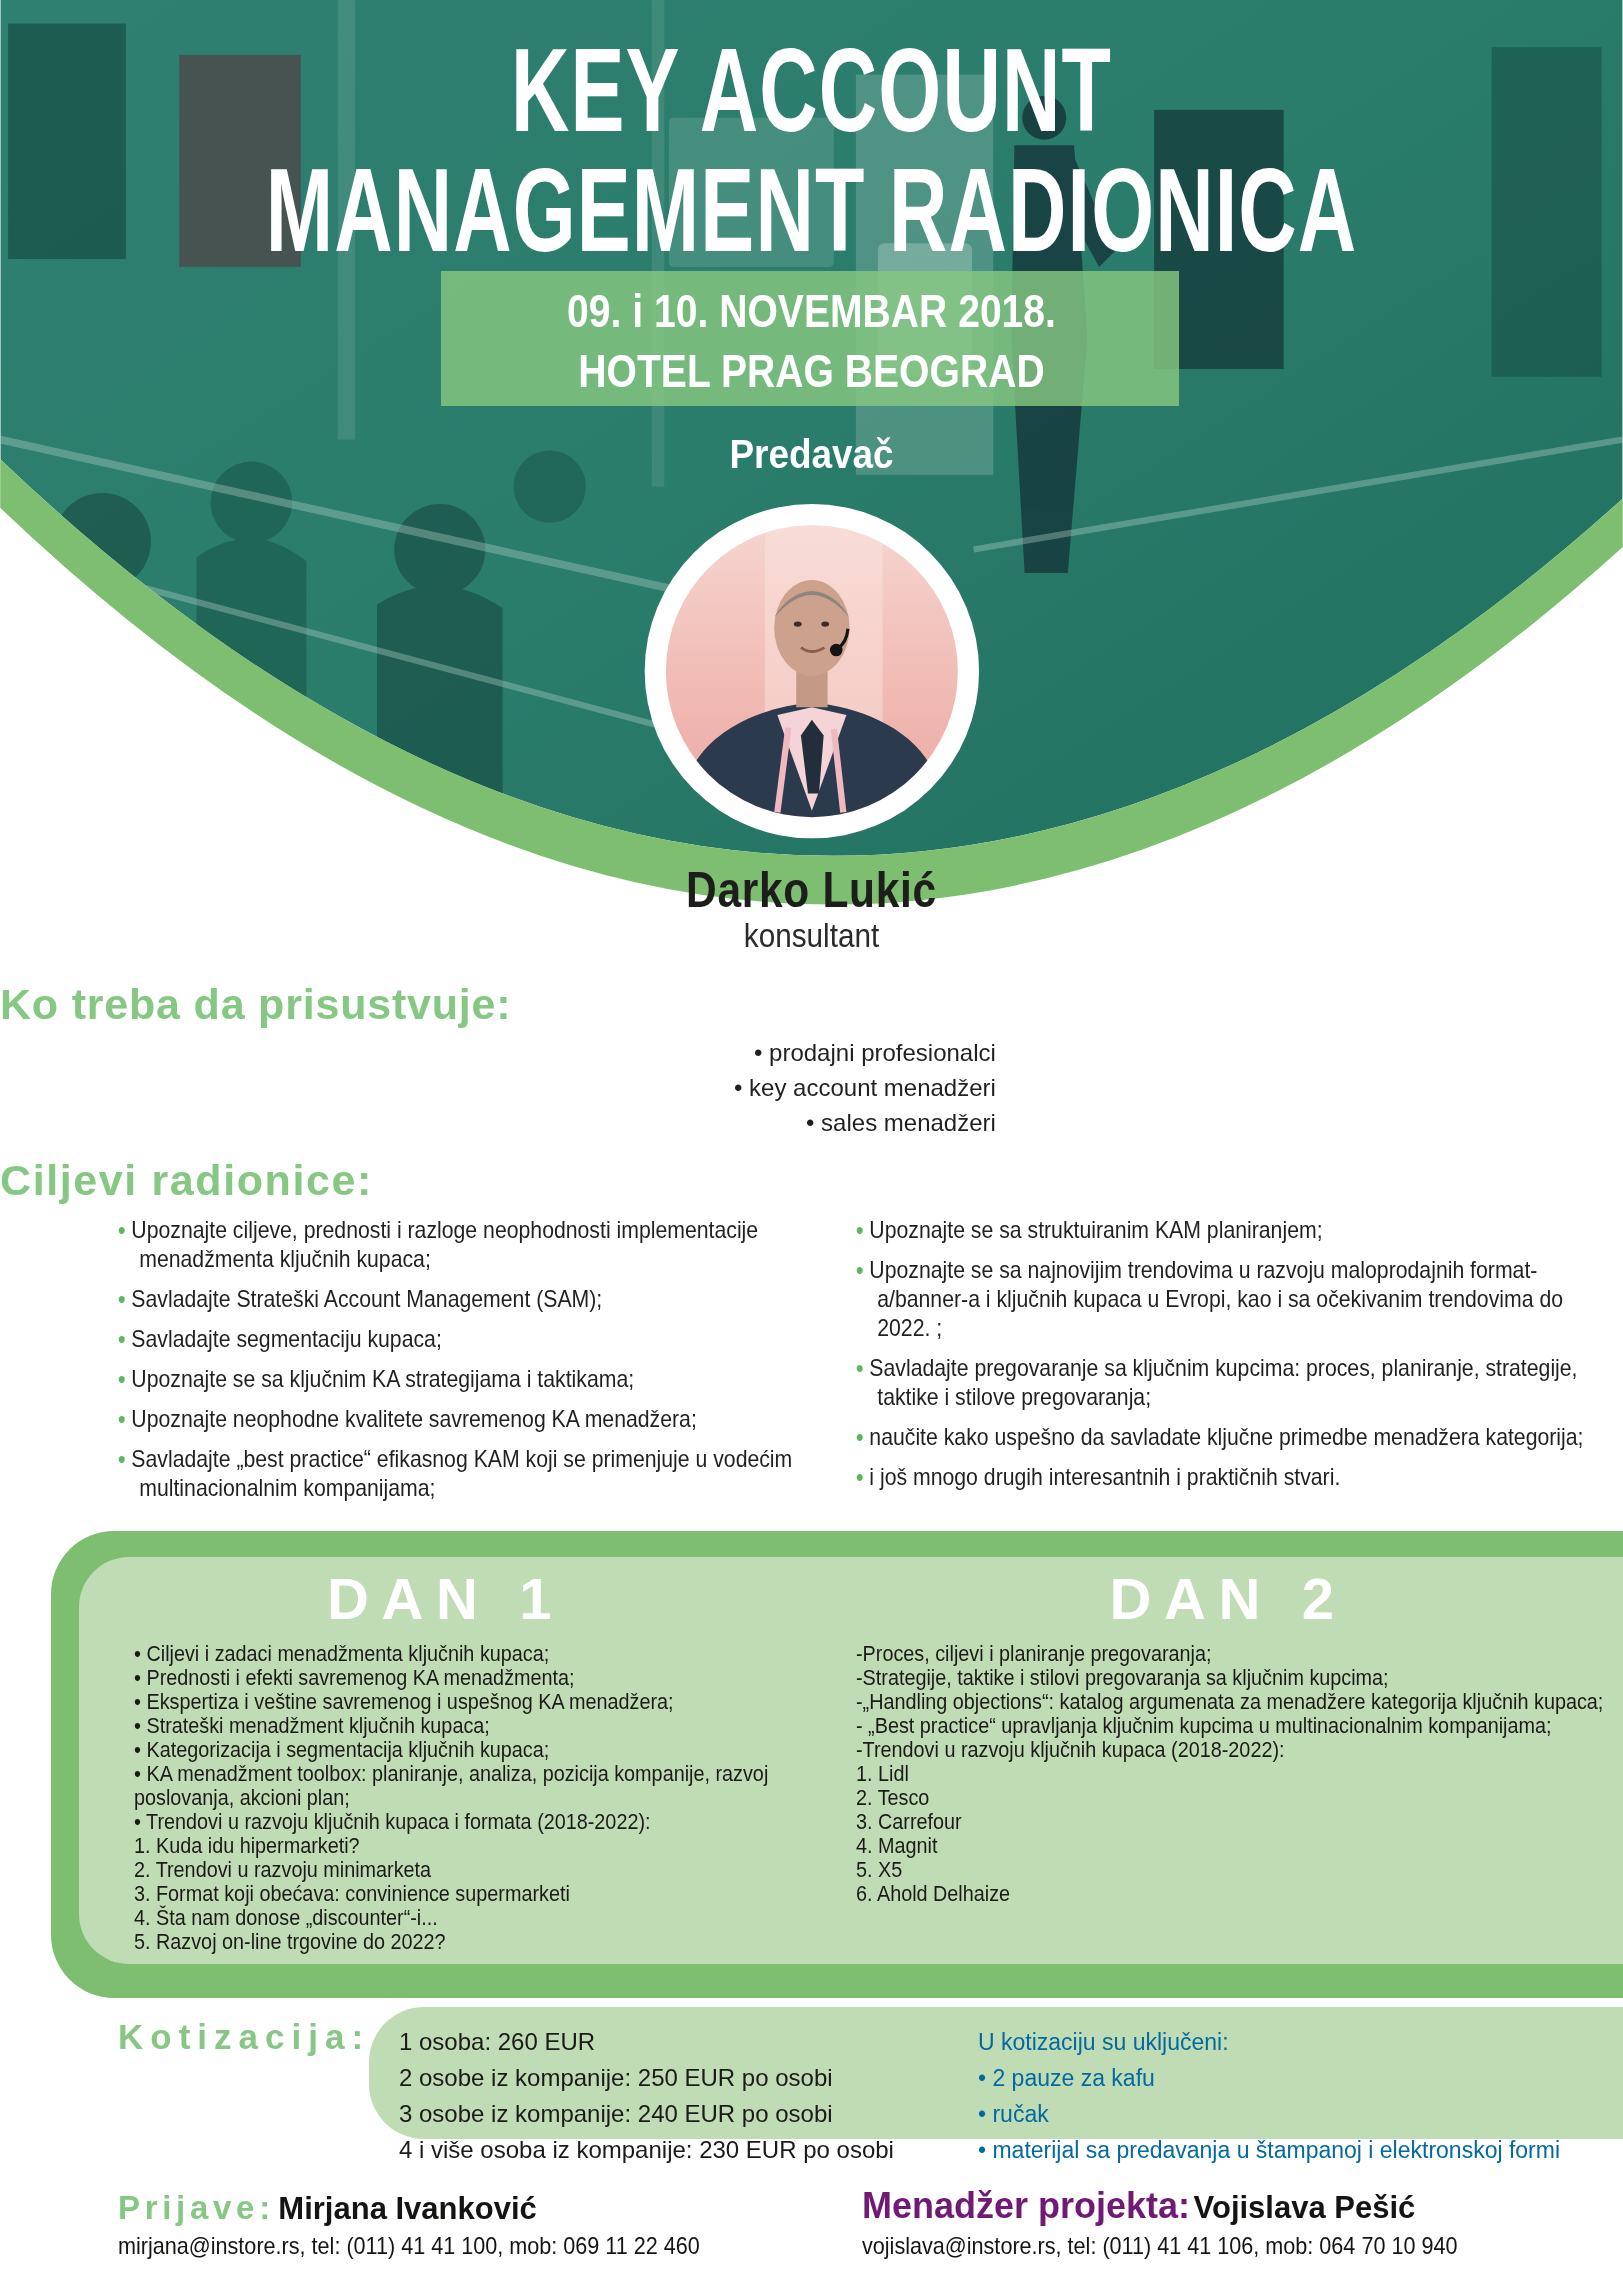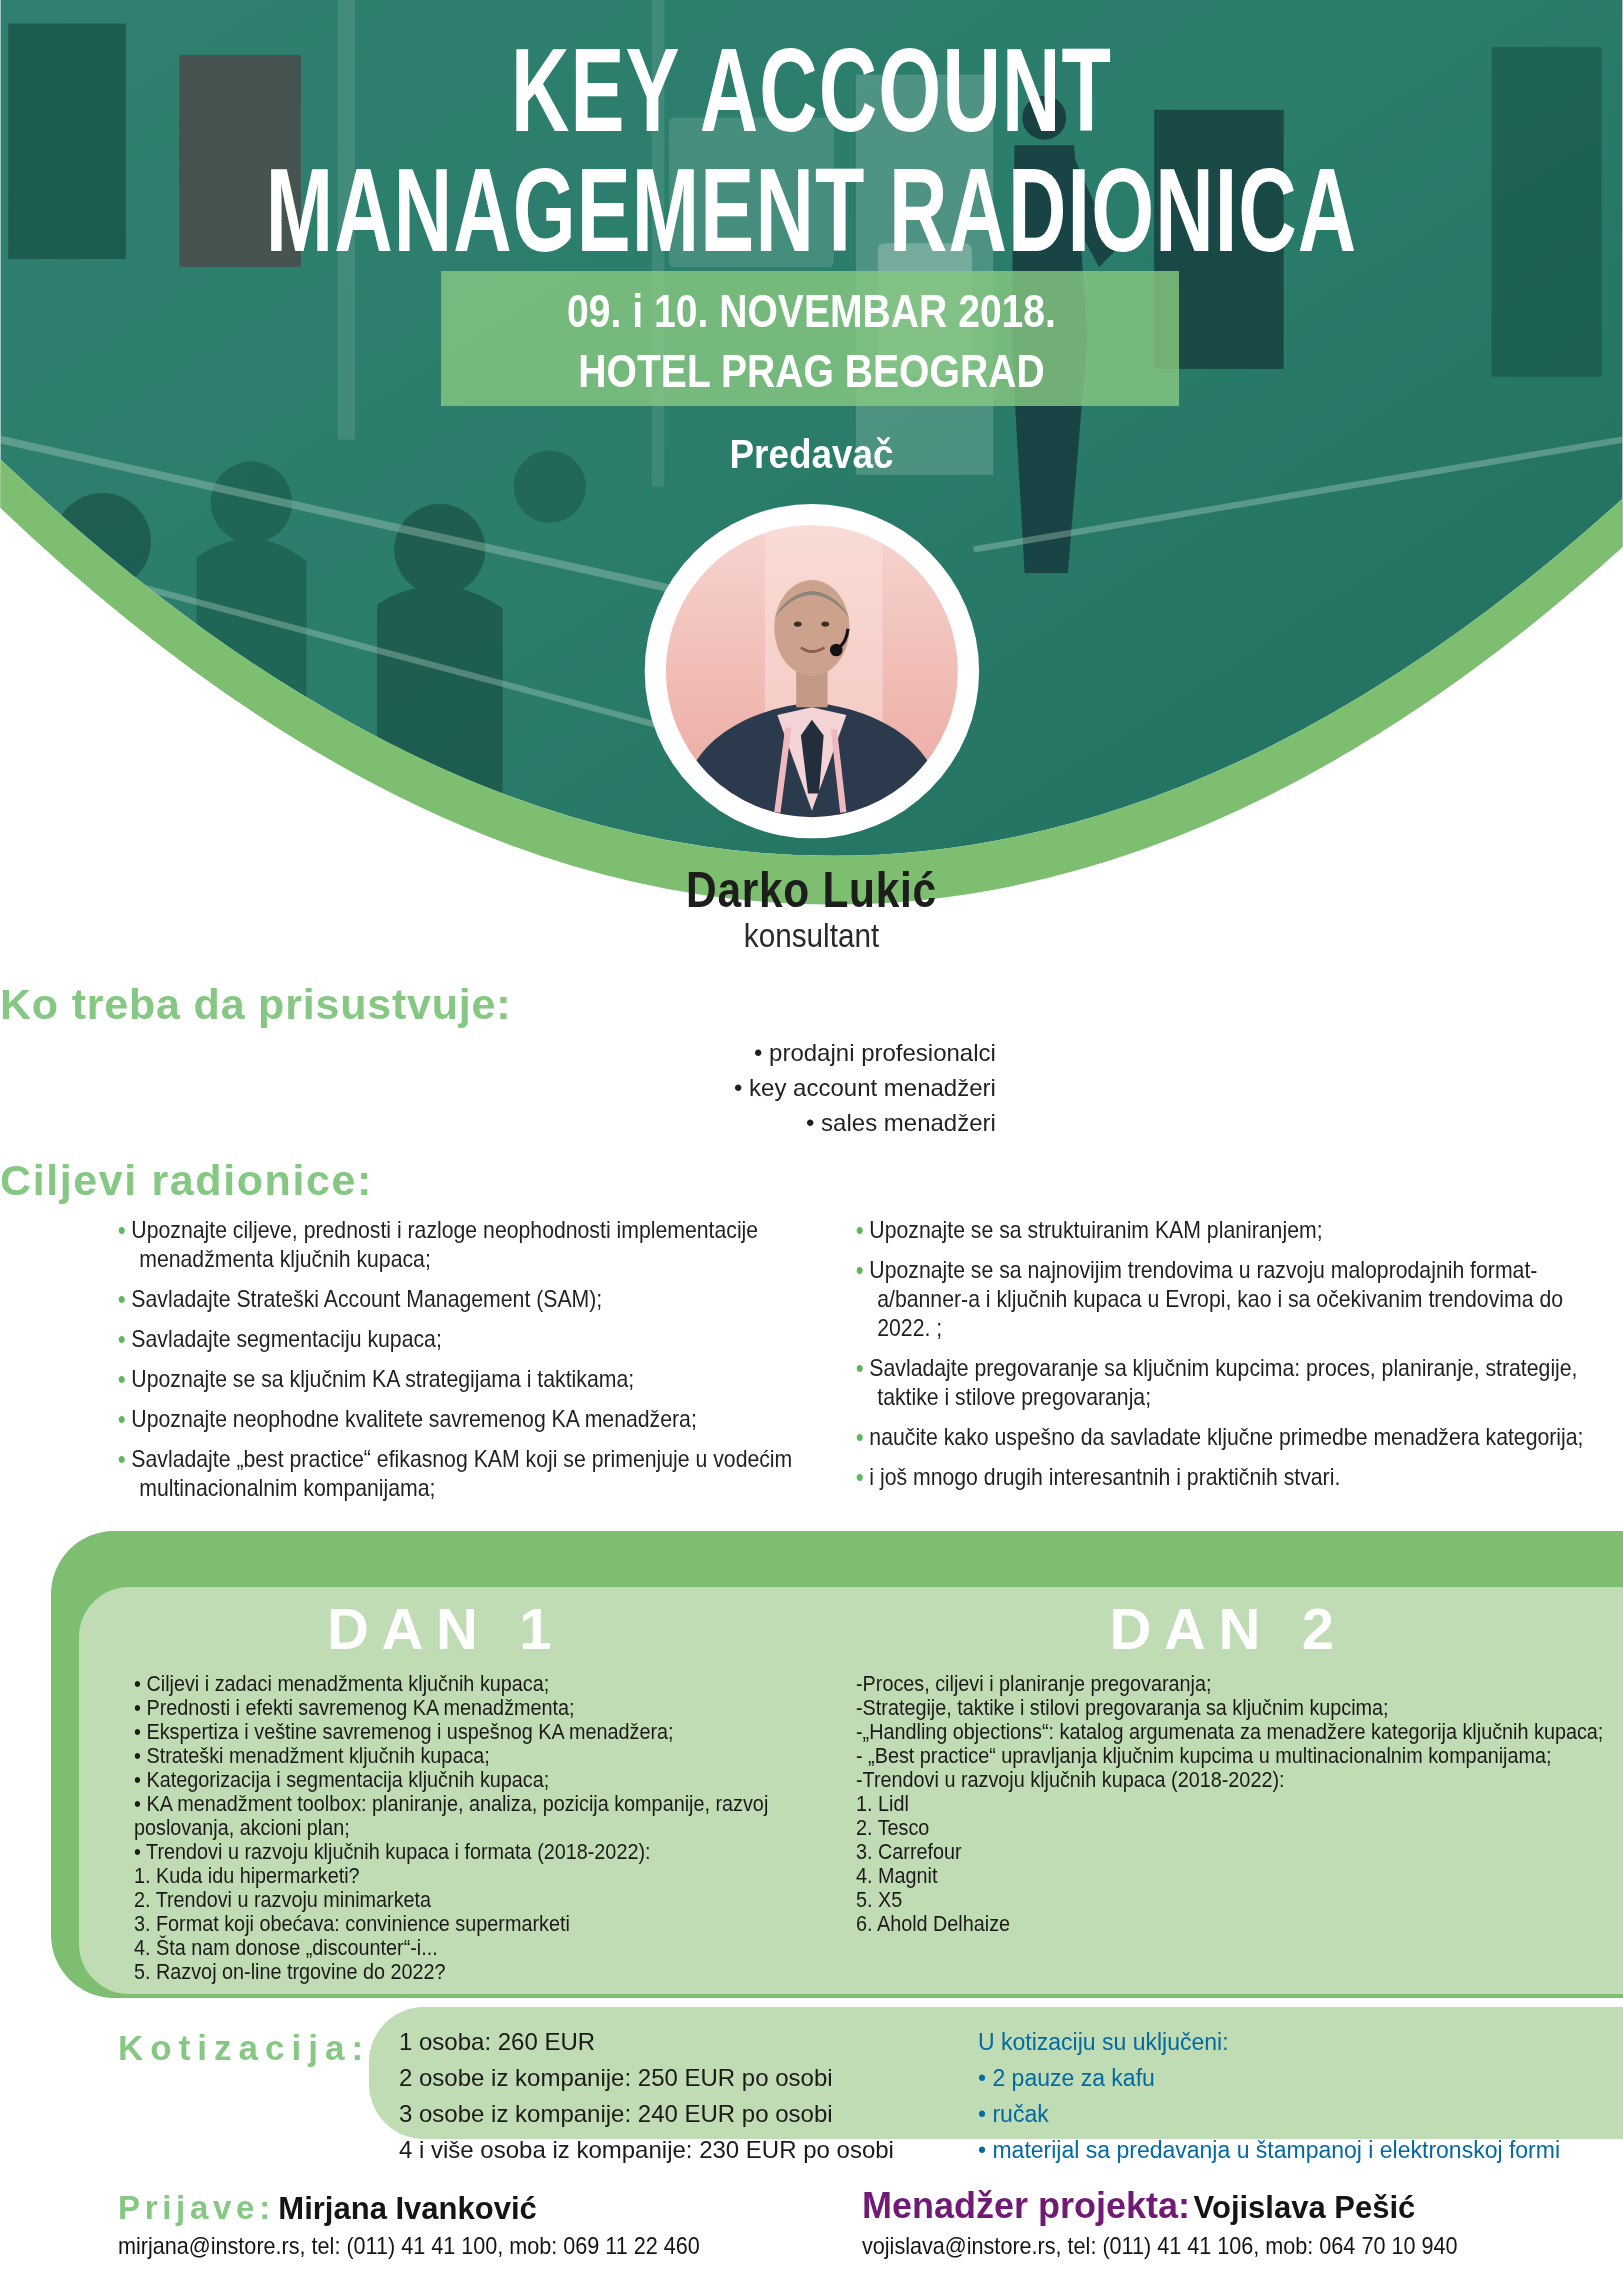--- a/index.html
+++ b/index.html
@@ -29,29 +29,29 @@
   
   .who-list{left:734px;top:1035px;font-size:24px;line-height:35px;text-align:right;}
   
   .goals-col{top:1216px;font-size:23.6px;line-height:29px;transform:scaleX(.9);transform-origin:left top;}
   .goals-left{left:118px;width:774px;}
   .goals-right{left:856px;width:821px;}
   .goal{margin-bottom:11px;padding-left:23.6px;text-indent:-23.6px;}
   .goal::before{content:"\2022\00a0";color:#5cb75f;font-weight:bold;}
   
   .day-outer{left:51px;top:1531px;right:0;height:467px;background:#7dbe71;border-radius:63px 0 0 63px;}
-  .day-inner{left:79px;top:1557px;right:0;height:407px;background:#c0dcb4;border-radius:50px 0 0 50px;margin-top:30px;}
+  .day-inner{left:79px;top:1557px;right:0;height:407px;background:#c0dcb4;border-radius:50px 0 0 50px;}
   .day-h{position:absolute;top:7.9px;text-align:center;color:#ffffff;font-weight:bold;font-size:58px;
          letter-spacing:12.6px;}
   .day-h1{left:0;width:733px;} .day-h2{left:733px;width:832px;}
   .day-list{position:absolute;top:85px;font-size:22px;line-height:24px;color:#1c1a19;
             transform:scaleX(.9);transform-origin:left top;}
   .day-list1{left:55px;width:813px;} .day-list2{left:777px;width:840px;}
   
-  .fees-h{left:118px;top:2017px;font-size:35px;font-weight:bold;color:#85c783;letter-spacing:7px;margin-top:11px;}
+  .fees-h{left:118px;top:2017px;font-size:35px;font-weight:bold;color:#85c783;letter-spacing:7px;}
   .fees-box{left:369px;top:2007px;right:0;height:132px;background:#c0dcb4;border-radius:55px 0 0 55px;}
   .fees-list{position:absolute;left:30px;top:17.3px;font-size:24px;line-height:36px;color:#1c1a19;}
   .fees-incl{position:absolute;left:609px;top:17.3px;font-size:23px;line-height:36px;color:#0369a1;}
   
   .contact-line{white-space:nowrap;}
   .c-left{left:118px;top:2189px;}
   .c-right{left:862px;top:2185px;}
   .c-label{color:#85c783;font-weight:bold;font-size:33px;letter-spacing:4.7px;}
   .c-label2{color:#701a75;font-weight:bold;font-size:36px;letter-spacing:0;}
   .c-name{color:#151412;font-weight:bold;font-size:31px;}

